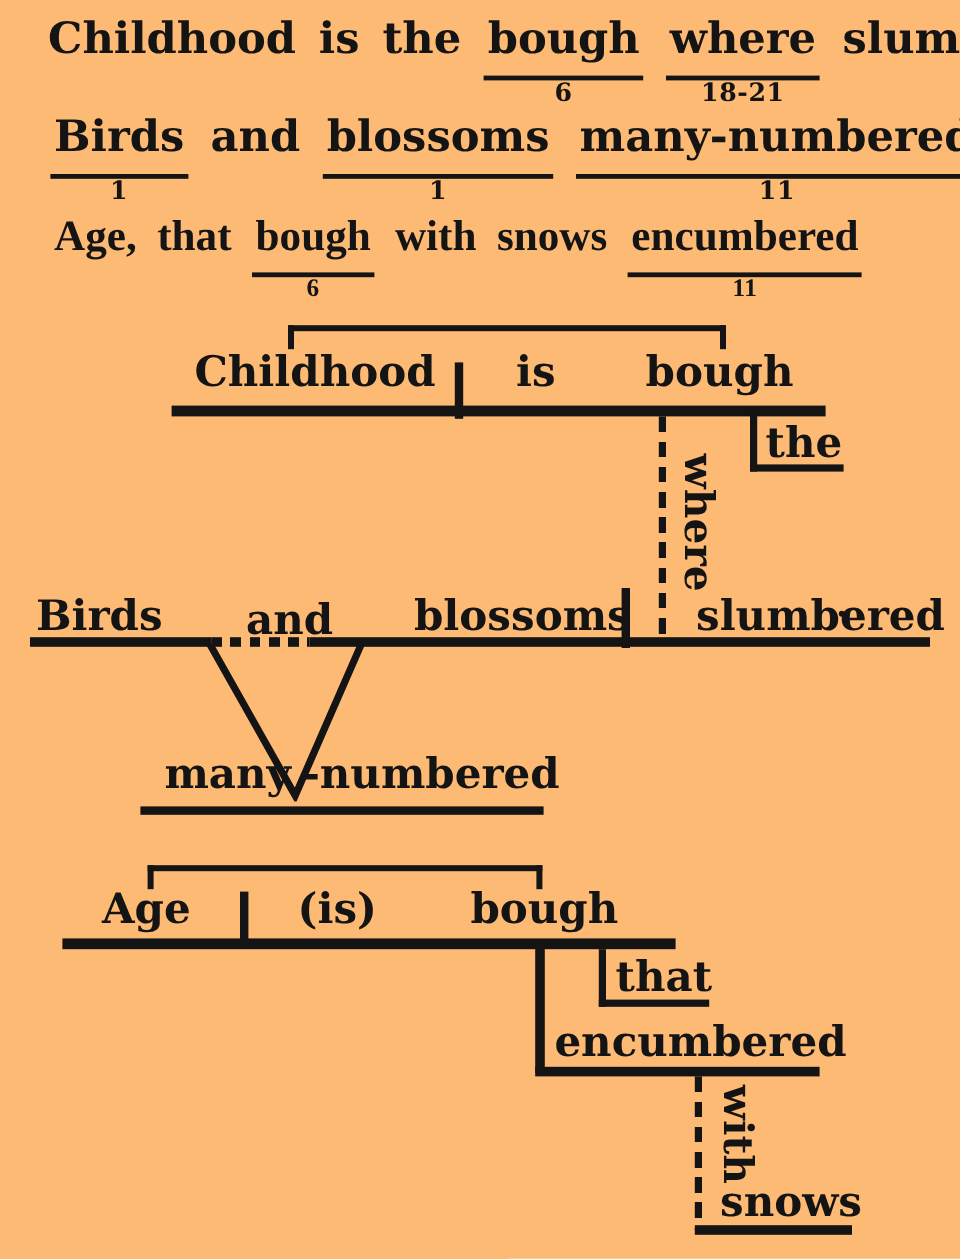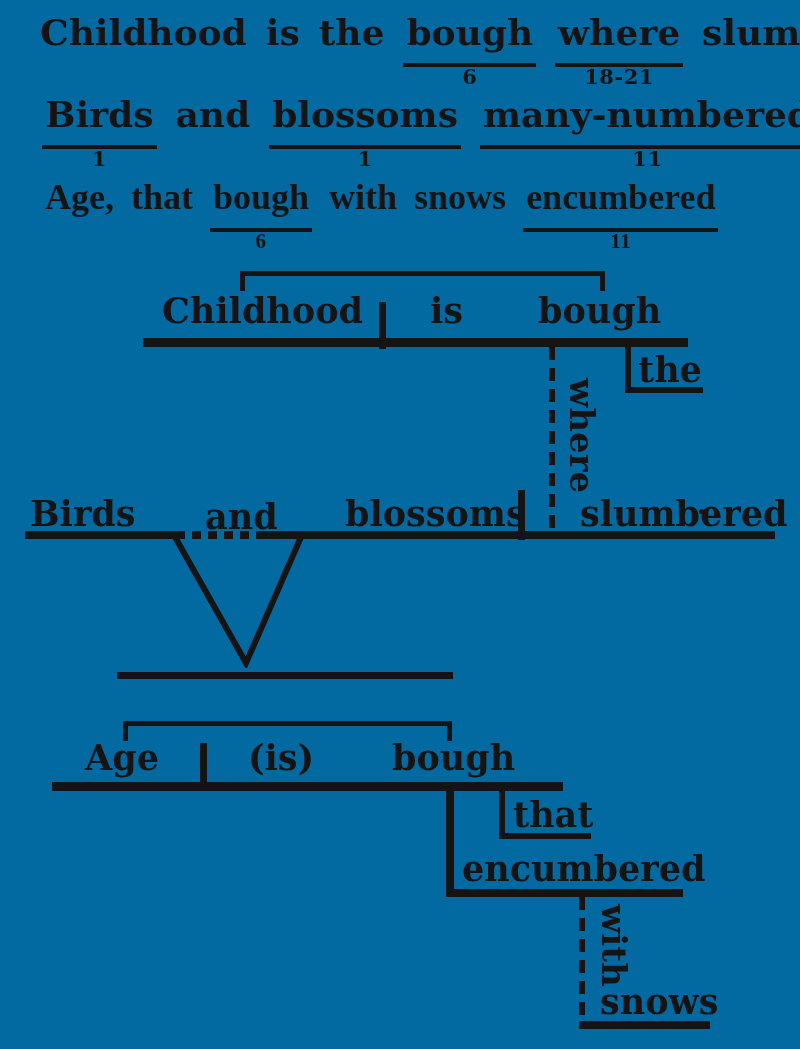--- a/index.html
+++ b/index.html
@@ -1,17 +1,17 @@
 <!DOCTYPE html>
 <html><head>
 <meta charset="utf-8">
 <style>
   html,body{margin:0;padding:0;background:#e8e8e8;}
   .page{
-    position:relative;width:800px;height:1049px;background:#0369a1;
+    position:relative;width:800px;height:1049px;background:#fdba74;
     font-family:"DejaVu Serif","Liberation Serif",serif;font-weight:700;
     color:#141414;overflow:hidden;
   }
   
   .pline{position:absolute;white-space:nowrap;line-height:1;font-size:36px;}
   .tok{display:inline-block;position:relative;vertical-align:baseline;margin-right:19px;}
   .l3 .tok{margin-right:17px;font-family:Liberation Serif, serif;}
   .tok.last{margin-right:0;}
   .tok.u{border-bottom:4px solid #141414;padding:0 3px 13px 3px;}
   .num{position:absolute;top:100%;left:50%;transform:translateX(-50%);
@@ -64,20 +64,22 @@
   <div class="hdash" style="left:176px;top:531px;width:82px;"></div>
   <div class="hline" style="left:258px;top:531px;width:517px;height:8px;"></div>
   <div class="vline" style="left:518px;top:490px;width:7px;height:50px;"></div>
   <div class="dword" style="left:30px;top:496px;">Birds</div>
   <div class="dword" style="left:205px;top:499px;">and</div>
   <div class="dword" style="left:345px;top:496px;">blossoms</div>
   <div class="dword" style="left:580px;top:496px;">slumbered</div>
   <svg class="vshape" style="left:168px;top:534px;" width="140" height="134" viewBox="0 0 140 134">
     <polyline points="7,3 78,129 133,3" fill="none" stroke="#141414" stroke-width="6"></polyline>
   </svg>
+  <div class="dword" style="left:137px;top:628px;">many</div>
+  <div class="dword" style="left:252px;top:628px;">-numbered</div>
   <div class="hline" style="left:117px;top:672px;width:336px;height:7px;"></div>
   <div class="speck" style="left:699px;top:509px;"></div>
 
   <div class="bracket" style="left:123px;top:721px;width:329px;height:20px;"></div>
   <div class="hline" style="left:52px;top:782px;width:511px;height:9px;"></div>
   <div class="vline" style="left:200px;top:743px;width:7px;height:46px;"></div>
   <div class="dword" style="left:85px;top:740px;">Age</div>
   <div class="dword" style="left:248px;top:740px;">(is)</div>
   <div class="dword" style="left:392px;top:740px;">bough</div>
   <div class="vline" style="left:446px;top:789px;width:8px;height:105px;"></div>

